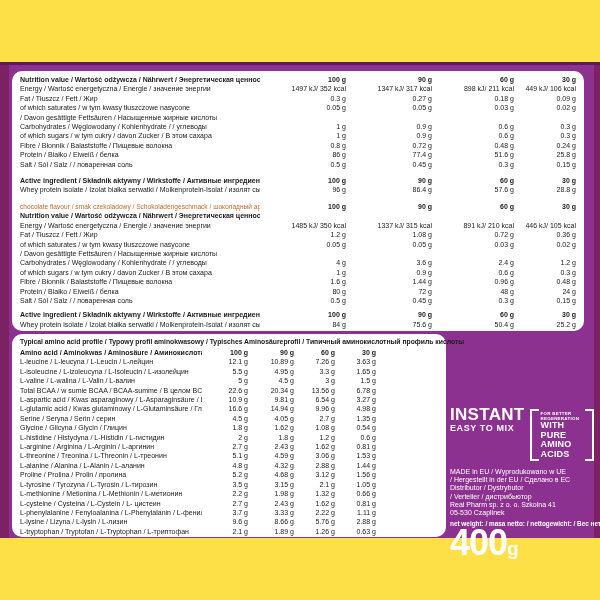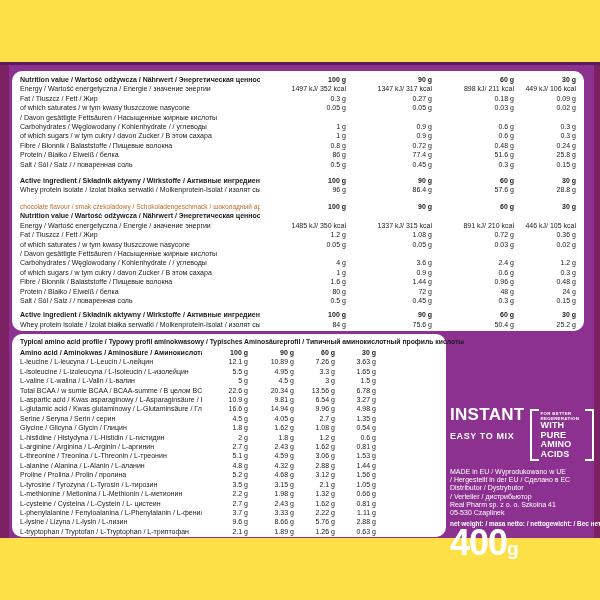--- a/index.html
+++ b/index.html
@@ -20,21 +20,21 @@
   .b{font-weight:bold;}
   .thead{font-weight:bold;}
   .choco{color:#c06a2a;font-size:6.6px;}
   .gap{height:7px;}
   .gap2{height:5px;}
   .tab{font-size:6.8px;font-weight:bold;text-align:center;line-height:13px;height:13px;white-space:nowrap;}
   .side{position:absolute;left:450px;top:342px;width:144px;color:#fff;}
   .instant-wrap{display:flex;align-items:flex-start;gap:5px;}
   .instant-left{display:flex;flex-direction:column;}
   .instant{font-size:17px;font-weight:900;letter-spacing:.3px;line-height:16px;}
-  .easy{font-size:9px;font-weight:900;letter-spacing:.6px;line-height:10px;margin-top:8px;}
+  .easy{font-size:9px;font-weight:900;letter-spacing:.6px;line-height:10px;}
   .badge{position:relative;margin-top:2px;padding:2px 11px;text-align:left;}
   .badge::before,.badge::after{content:"";position:absolute;left:0;right:0;height:2px;
      background:linear-gradient(to right,#fff 9px,transparent 9px,transparent calc(100% - 9px),#fff calc(100% - 9px));}
   .badge::before{top:0;} .badge::after{bottom:0;}
   .badge .side-borders{position:absolute;top:0;bottom:0;left:0;right:0;border-left:2px solid #fff;border-right:2px solid #fff;}
   .badge-top{font-size:4.4px;font-weight:bold;letter-spacing:.3px;line-height:5px;}
   .badge-main{font-size:9px;font-weight:900;line-height:9.5px;letter-spacing:.2px;}
   .made{margin-top:7px;font-size:7px;line-height:8.2px;white-space:nowrap;}
   .netlbl{margin-top:3px;font-size:6.4px;font-weight:bold;white-space:nowrap;}
   .weight{font-size:36px;font-weight:900;line-height:32px;letter-spacing:-1px;}

